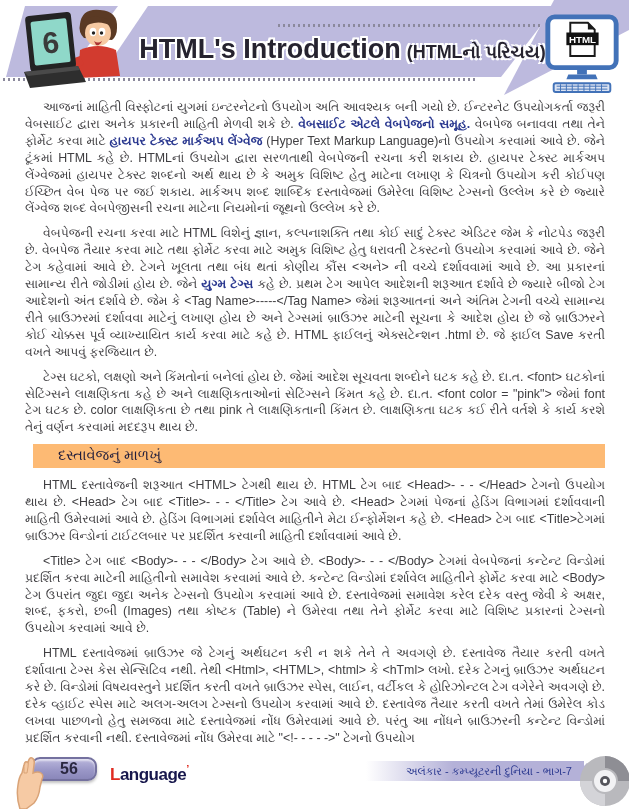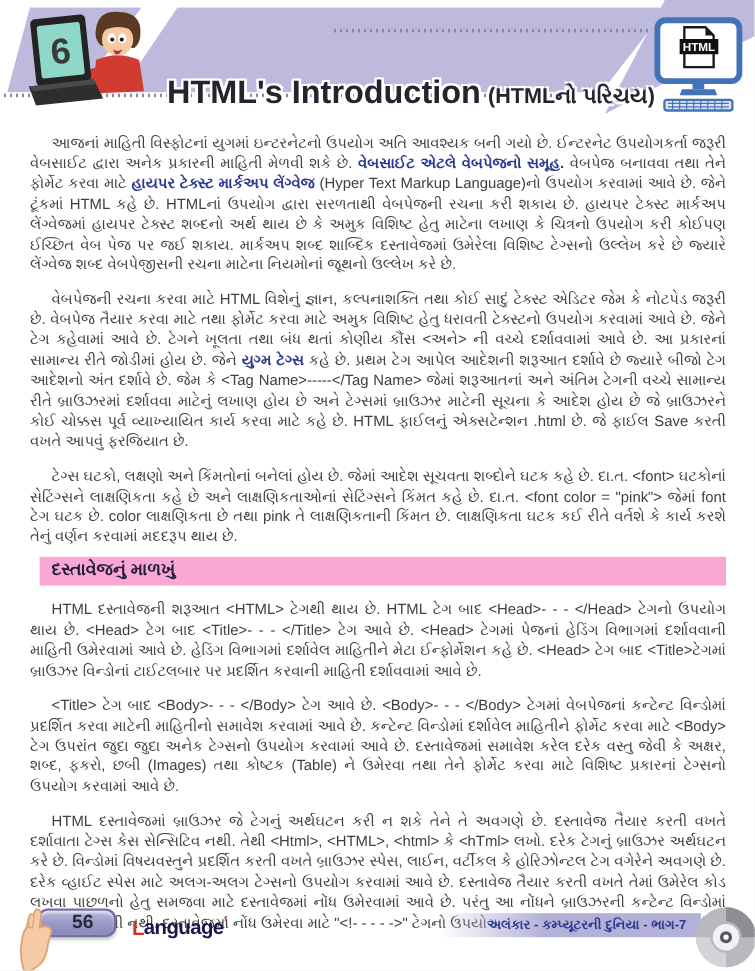--- a/index.html
+++ b/index.html
@@ -9,41 +9,41 @@
   }
   
   .header{position:absolute;left:0;top:0;width:629px;height:96px;}
   .shape{position:absolute;background:#bdbade;}
   .shape-a{left:0;top:6px;width:130px;height:71px;clip-path:polygon(25px 0,118px 0,65px 100%,6px 100%);}
   .shape-b{left:100px;top:6px;width:456px;height:71px;clip-path:polygon(48px 0,100% 0,calc(100% - 55px) 100%,0 100%);}
   .shape-c{right:0;top:0;width:125px;height:95px;clip-path:polygon(50px 0,100% 0,100% 30px,0 100%);}
   .dotted{position:absolute;height:3px;background-image:repeating-linear-gradient(90deg,#8b899c 0 2px,transparent 2px 5px);}
   .dotted-top{top:24px;left:278px;width:262px;}
   .dotted-bottom{top:78px;left:3px;width:474px;}
-  .title-wrap{position:absolute;left:135px;top:34px;width:415px;text-align:center;white-space:nowrap;margin-top:28px;}
+  .title-wrap{position:absolute;left:135px;top:34px;width:415px;text-align:center;white-space:nowrap;}
   .title-en{
     font-size:27px;font-weight:bold;color:#26232f;letter-spacing:0px;
     text-shadow:-2px -2px 0 #fff,2px -2px 0 #fff,-2px 2px 0 #fff,2px 2px 0 #fff,0 2px 0 #fff,2px 0 0 #fff,0 -2px 0 #fff,-2px 0 0 #fff;
   }
   .title-gu{
     font-size:18px;font-weight:bold;color:#26232f;margin-left:6px;
     text-shadow:-2px -2px 0 #fff,2px -2px 0 #fff,-2px 2px 0 #fff,2px 2px 0 #fff;
   }
   .mascot{position:absolute;left:20px;top:6px;width:118px;height:88px;}
   .monitor-icon{position:absolute;right:6px;top:12px;width:82px;height:82px;}
   
   .content{
     position:absolute;left:25px;top:99px;width:580px;
     font-size:12.4px;line-height:16.9px;color:#3f3e41;text-align:justify;
   }
-  .content p{margin:12px 0 8px 0;text-indent:18px;}
+  .content p{margin:0 0 8px 0;text-indent:18px;}
   .run-blue-bold{color:#2b3990;font-weight:bold;}
   .section-heading{
-    margin:4px 0 9px 8px;background:#f9a8d4;color:#201d3c;
-    font-size:14.5px;font-weight:bold;padding:3px 0 4px 10px;text-indent:0;
+    margin:4px 0 9px 8px;background:#fdba74;color:#201d3c;
+    font-size:14.5px;font-weight:normal;padding:3px 0 4px 25px;text-indent:0;
     width:calc(100% - 8px);box-sizing:border-box;
   }
   
   .footer{position:absolute;left:0;bottom:0;width:629px;height:56px;}
   .page-btn{
     position:absolute;left:31px;top:4px;width:66px;height:24px;border-radius:9px;
     background:linear-gradient(180deg,#b9b6dc 0%,#9a97c7 55%,#8a87ba 100%);
     border:2px solid #74719f;box-sizing:border-box;
     display:flex;align-items:center;justify-content:center;
     box-shadow:inset 0 2px 2px rgba(255,255,255,.6), 0 2px 3px rgba(0,0,0,.25);
@@ -51,21 +51,21 @@
   .page-num{font-size:16px;font-weight:bold;color:#2a2740;margin-left:10px;}
   .hand-icon{position:absolute;left:14px;top:0px;width:52px;height:56px;}
   .logo{position:absolute;left:110px;top:10px;font-size:17px;font-weight:bold;color:#17174c;letter-spacing:-0.5px;}
   .logo::first-letter{color:#e02b20;}
   .logo .logo-mark{color:#e02b20;font-size:11px;vertical-align:super;}
   .series-bar{
     position:absolute;right:45px;top:8px;width:218px;height:20px;
     background:linear-gradient(90deg,rgba(180,177,216,0) 0%,#b4b1d8 40%);
     display:flex;align-items:center;justify-content:flex-end;padding-right:12px;box-sizing:border-box;
   }
-  .series-text{font-size:11px;font-weight:bold;color:#2b3990;white-space:nowrap;margin-left:40px;}
+  .series-text{font-size:11px;font-weight:normal;color:#2b3990;white-space:nowrap;margin-left:40px;}
   .cd-icon{position:absolute;right:-2px;top:0px;width:58px;height:56px;}
 </style>
 </head>
 <body>
 
 <div class="page">
 
   <div class="header">
     <div class="shape shape-a"></div>
     <div class="shape shape-b"></div>

